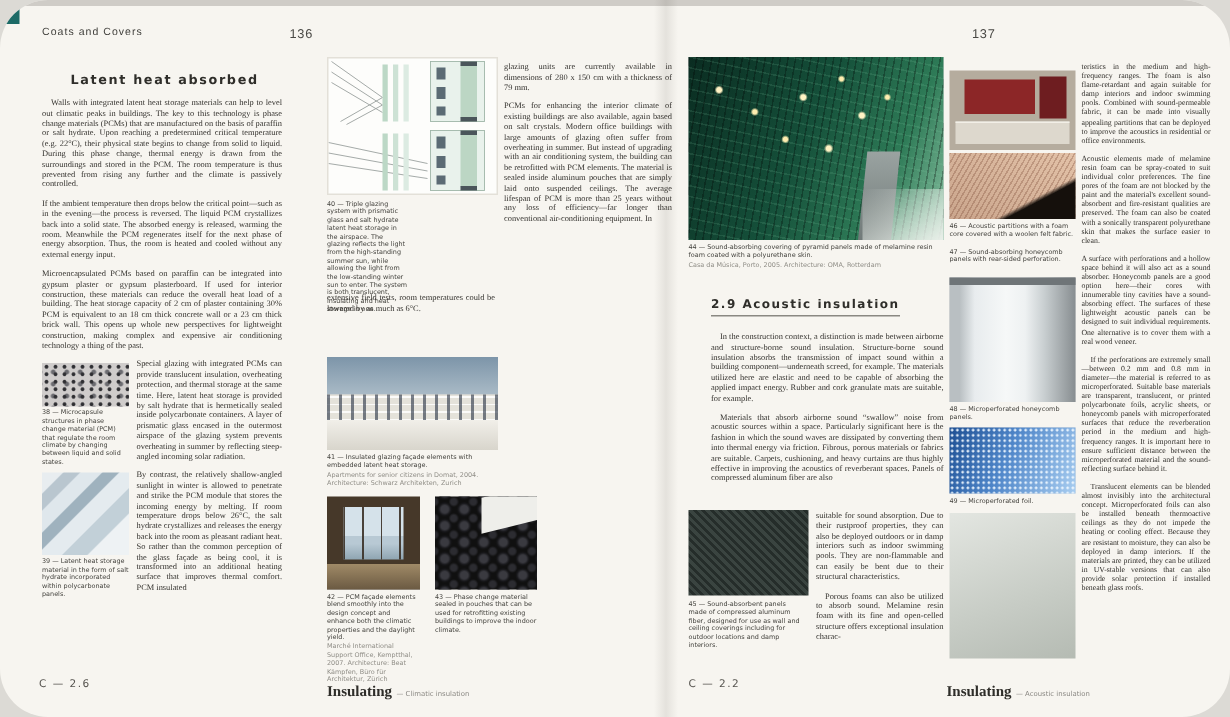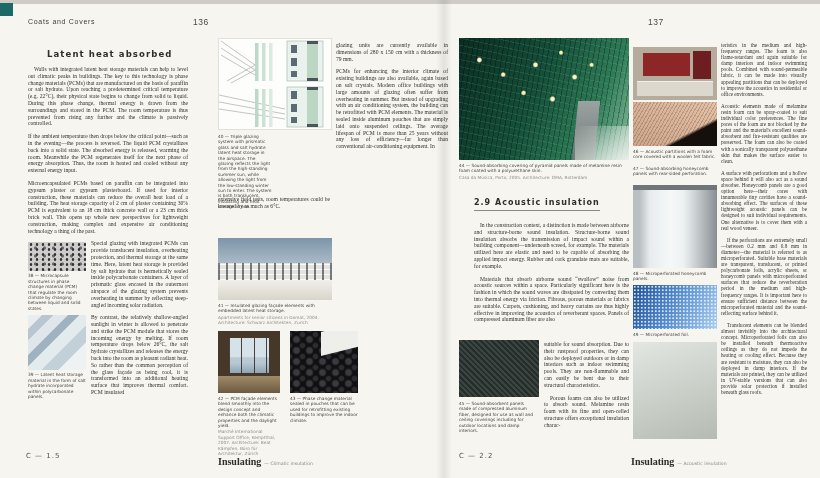--- a/index.html
+++ b/index.html
@@ -1,17 +1,17 @@
 <!DOCTYPE html>
 <html><head>
 <meta charset="utf-8">
 <style>
   html,body{margin:0;padding:0;}
   body{width:820px;height:478px;background:#dcdad5;font-family:"Liberation Sans",sans-serif;}
-  .spread{position:relative;width:820px;height:478px;background:#f7f5f0;overflow:hidden;}
+  .spread{position:relative;width:820px;height:478px;background:#f7f5f0;overflow:hidden;border-radius:32px;}
   .scan-edge{position:absolute;left:0;top:0;width:820px;height:4px;background:#cfccc7;}
   .corner-mark{position:absolute;left:0;top:3px;width:13px;height:13px;background:#1c6a66;}
   .gutter{position:absolute;left:436px;top:0;width:16px;height:478px;
           background:linear-gradient(90deg,rgba(0,0,0,0),rgba(60,55,45,.10) 50%,rgba(0,0,0,0));}
   .page{position:absolute;top:0;height:478px;}
   .page-left{left:0;width:443px;}
   .page-right{left:454px;width:377px;}
 
   .running-head{position:absolute;left:28px;top:18px;font-size:7px;letter-spacing:.7px;color:#3f3e3a;}
   .pagenum{position:absolute;top:17px;font-size:8.5px;letter-spacing:.5px;color:#4a4945;}
@@ -223,21 +223,21 @@
       <span>42 — PCM façade elements blend smoothly into the design concept and enhance both the climatic properties and the daylight yield.</span>
       <span class="caption-credit">Marché International Support Office, Kemptthal, 2007. Architecture: Beat Kämpfen, Büro für Architektur, Zürich</span>
     </div>
     <div class="caption abs cap43">43 — Phase change material sealed in pouches that can be used for retrofitting existing buildings to improve the indoor climate.</div>
 
     <div class="col col3 body-text">
       <p class="noindent">glazing units are currently available in dimensions of 280 x 150 cm with a thickness of 79 mm.</p>
       <p class="noindent">PCMs for enhancing the interior climate of existing buildings are also available, again based on salt crystals. Modern office buildings with large amounts of glazing often suffer from overheating in summer. But instead of upgrading with an air conditioning system, the building can be retrofitted with PCM elements. The material is sealed inside aluminum pouches that are simply laid onto suspended ceilings. The average lifespan of PCM is more than 25 years without any loss of efficiency—far longer than conventional air-conditioning equipment. In</p>
     </div>
 
-    <div class="chapter-code" style="left:26px;">C — 1.5</div>
+    <div class="chapter-code" style="left:26px;">C — 2.6</div>
     <div class="footer-label" style="left:218px;">
       <span class="footer-word">Insulating</span><span class="footer-sub">— Climatic insulation</span>
     </div>
   </div>
 
   <div class="page page-right">
     <div class="pagenum" style="left:194px;">137</div>
 
     <div class="photo abs fig44">
       <div class="pillar"></div>

